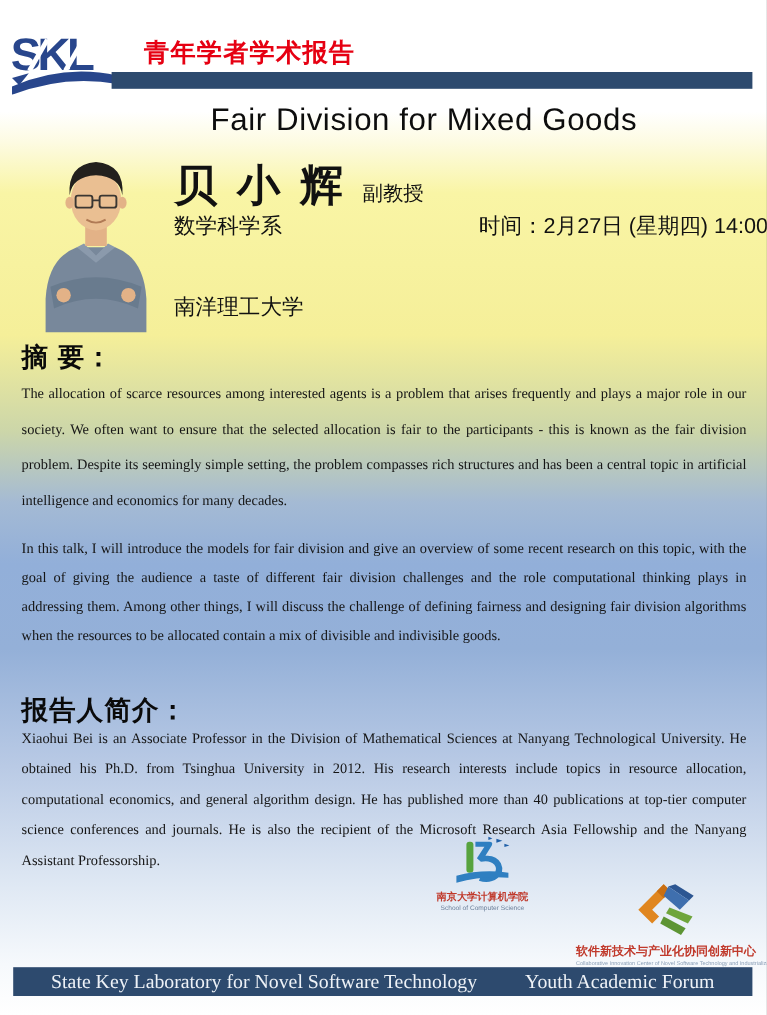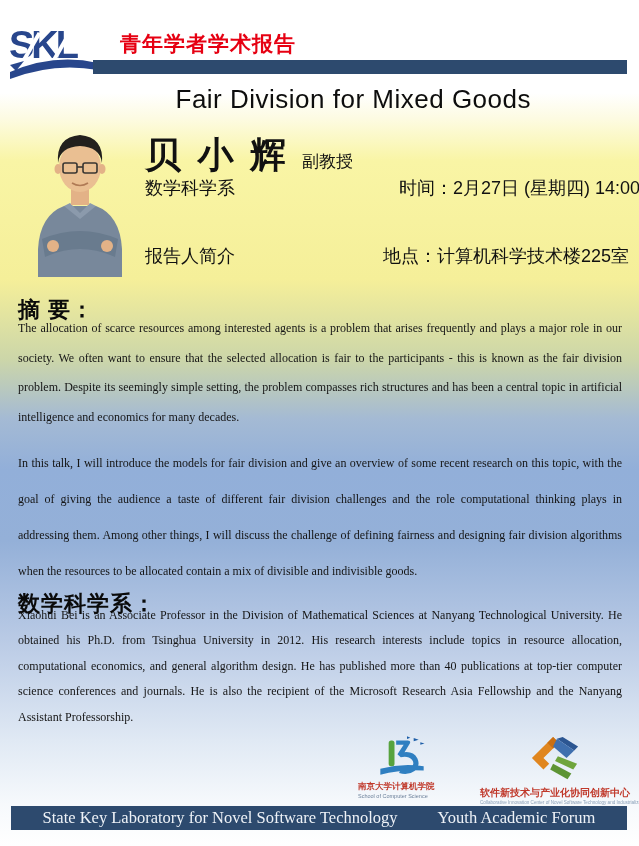--- a/index.html
+++ b/index.html
@@ -28,32 +28,32 @@
   .photo{ left:20px; top:127px; width:120px; height:150px; }
   .name-row{ left:145px; top:131px; display:flex; align-items:baseline; }
   .speaker-name{ font-size:36px; color:#111; font-family:"DejaVu Serif", serif; font-weight:600; letter-spacing:2px; }
   .speaker-title{ font-size:17px; color:#111; margin-left:14px;text-align:center; }
   .info-cn{ font-size:18px; color:#111; }
   .dept{ left:145px; top:176px; }
   .univ{ left:145px; top:244px; }
   .time{ left:383px; top:176px; white-space:nowrap;margin-left:16px; }
   .loc{ left:383px; top:244px; white-space:nowrap; }
   
-  .sec-heading{ font-size:22px; font-weight:bold; color:#0a0a0a; letter-spacing:1px;margin-top:12px; }
+  .sec-heading{ font-size:22px; font-weight:bold; color:#0a0a0a; letter-spacing:1px; }
   .abstract-heading{ left:18px; top:283px; }
   .bio-heading{ left:18px; top:577px; }
   .body-text{
     left:18px; width:604px; text-align:justify; color:#151515;
     font-family:"Liberation Serif", serif; font-size:12px;
   }
   .para1{ top:314px; line-height:29.5px; }
-  .para2{ top:445px; line-height:36px; }
+  .para2{ top:445px; line-height:24px; }
   .bio-text{ top:603px; line-height:25.4px; }
   
-  .nju-logo{ left:358px; top:735px; width:88px; }
+  .nju-logo{ left:358px; top:696px; width:88px; text-align:center; }
   .nju-icon{ width:50px; height:46px; display:block; margin:0 auto; }
   .nju-cn{ font-size:8.5px; font-weight:bold; color:#c0392b; white-space:nowrap; }
   .nju-en{ font-size:5.5px; color:#6b7f99; white-space:nowrap; }
   .cic-logo{ left:480px; top:735px; width:150px; text-align:left; }
   .cic-icon{ width:54px; height:50px; display:block; margin:0 auto; }
   .cic-cn{ font-size:10px; font-weight:bold; color:#c0392b; white-space:nowrap; margin-top:1px; }
   .cic-en{ font-size:4.6px; color:#8ba0b8; white-space:nowrap; }
   
   .footer-bar{
     left:11px; top:806px; width:616px; height:24px; background:#2d4a6e;
@@ -98,28 +98,27 @@
     <line x1="57" y1="40" x2="63" y2="40" stroke="#3a3632" stroke-width="1.6"></line>
     <path d="M52 56 Q60 61 68 56" fill="none" stroke="#b07a55" stroke-width="1.6"></path>
   </svg>
 
   <div class="abs name-row">
     <span class="speaker-name">贝 小 辉</span>
     <span class="speaker-title">副教授</span>
   </div>
   <div class="abs info-cn dept">数学科学系</div>
   <div class="abs info-cn time">时间：2月27日 (星期四) 14:00</div>
-  <div class="abs info-cn univ">报告人简介</div>
-  <div class="abs info-cn loc">地点：计算机科学技术楼225室</div>
+  <div class="abs info-cn univ">南洋理工大学</div>
 
   <div class="abs sec-heading abstract-heading">摘 要：</div>
   <p class="abs body-text para1">The allocation of scarce resources among interested agents is a problem that arises frequently and plays a major role in our society. We often want to ensure that the selected allocation is fair to the participants - this is known as the fair division problem. Despite its seemingly simple setting, the problem compasses rich structures and has been a central topic in artificial intelligence and economics for many decades.</p>
   <p class="abs body-text para2">In this talk, I will introduce the models for fair division and give an overview of some recent research on this topic, with the goal of giving the audience a taste of different fair division challenges and the role computational thinking plays in addressing them. Among other things, I will discuss the challenge of defining fairness and designing fair division algorithms when the resources to be allocated contain a mix of divisible and indivisible goods.</p>
 
-  <div class="abs sec-heading bio-heading">数学科学系：</div>
+  <div class="abs sec-heading bio-heading">报告人简介：</div>
   <p class="abs body-text bio-text">Xiaohui Bei is an Associate Professor in the Division of Mathematical Sciences at Nanyang Technological University. He obtained his Ph.D. from Tsinghua University in 2012. His research interests include topics in resource allocation, computational economics, and general algorithm design. He has published more than 40 publications at top-tier computer science conferences and journals. He is also the recipient of the Microsoft Research Asia Fellowship and the Nanyang Assistant Professorship.</p>
 
   <div class="abs nju-logo">
     <svg class="nju-icon" viewBox="0 0 60 52">
       <path d="M44 2 l6 2 l-6 2 z" fill="#1f5fa8"></path>
       <path d="M52 7 l5 1.6 l-5 1.6 z" fill="#1f5fa8"></path>
       <path d="M36 0 l4 1.6 l-4 1.6 z" fill="#1f5fa8"></path>
       <rect x="14" y="5" width="7" height="31" rx="3" fill="#57a33e"></rect>
       <path d="M23 5 h14 q4 0 2.4 3.6 L33 19 q11 -1 15.5 7.5 q4 9 -3.5 15 q-8 6 -18.5 2.5 l2.5 -6 q8 3 12.5 -1 q4 -4.5 0.5 -9 q-4.5 -5 -13.5 -3 l-4 -3.5 L32 10 h-9 z" fill="#2f7fc1"></path>
       <path d="M4 39 Q30 32 56 36 L56 41 Q30 39 4 46 Z" fill="#2f7fc1"></path>

